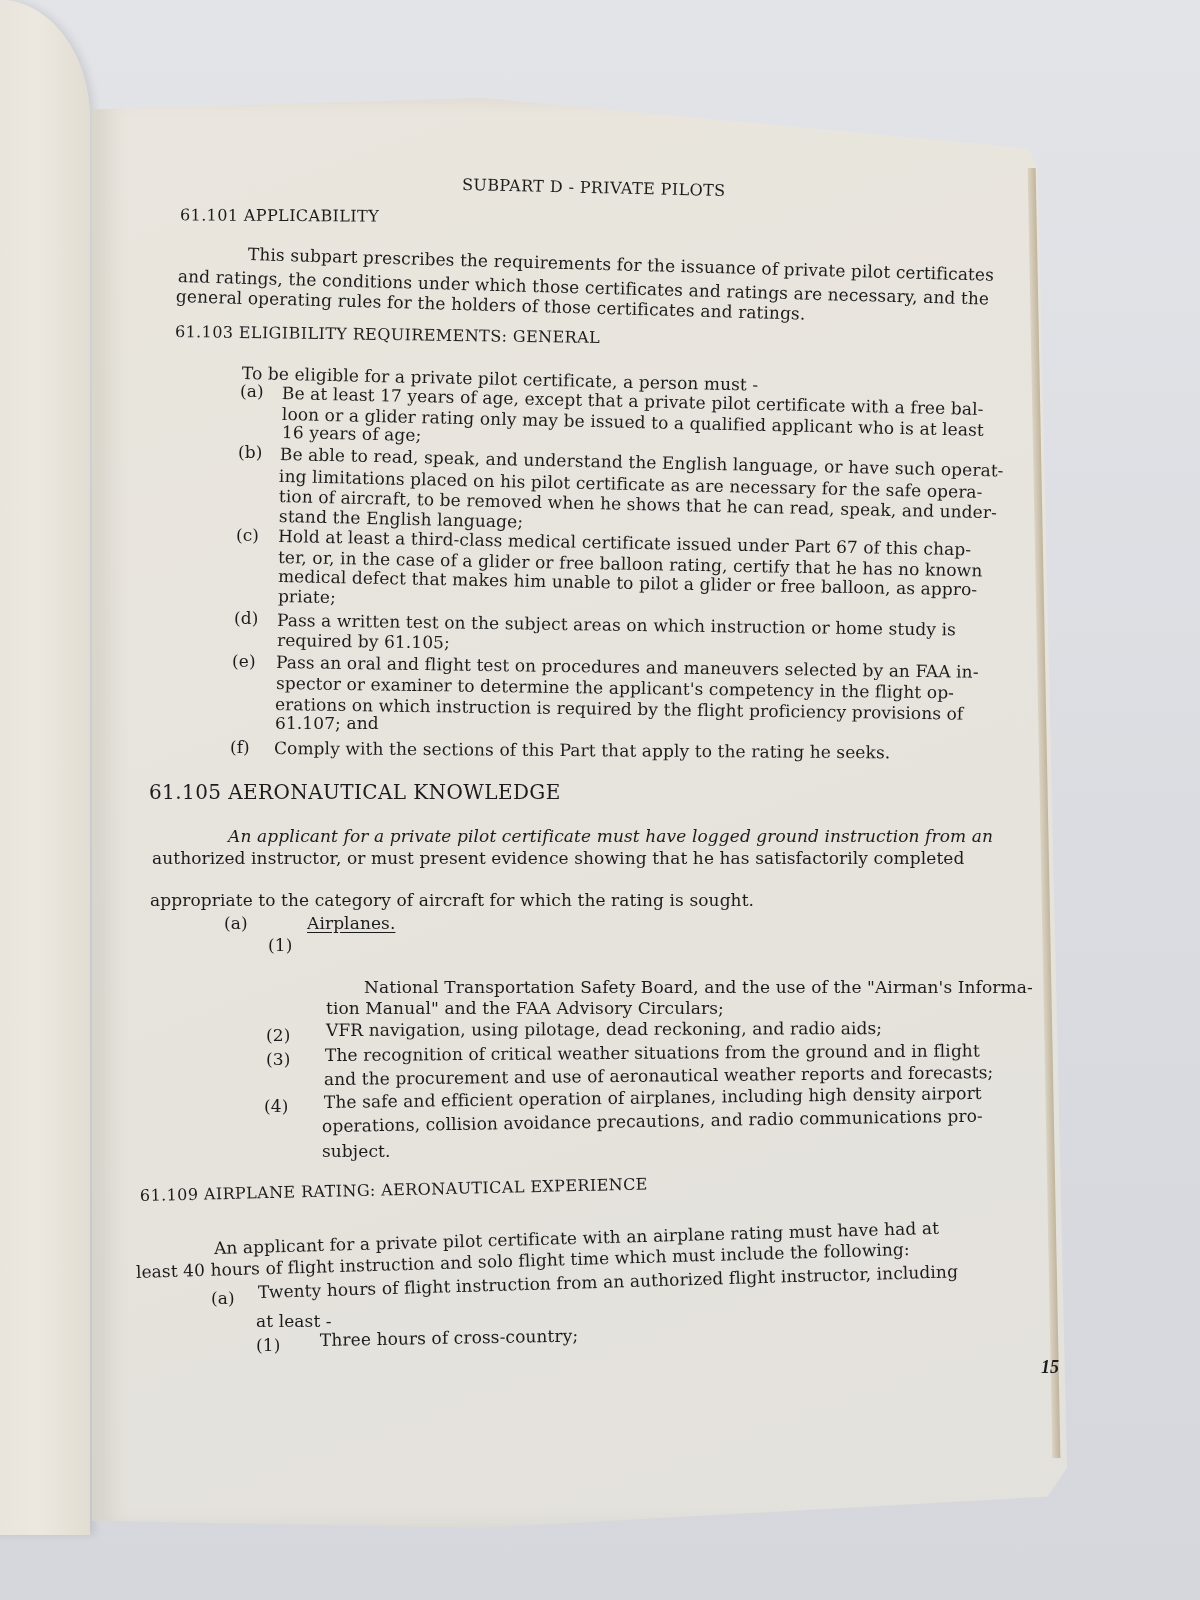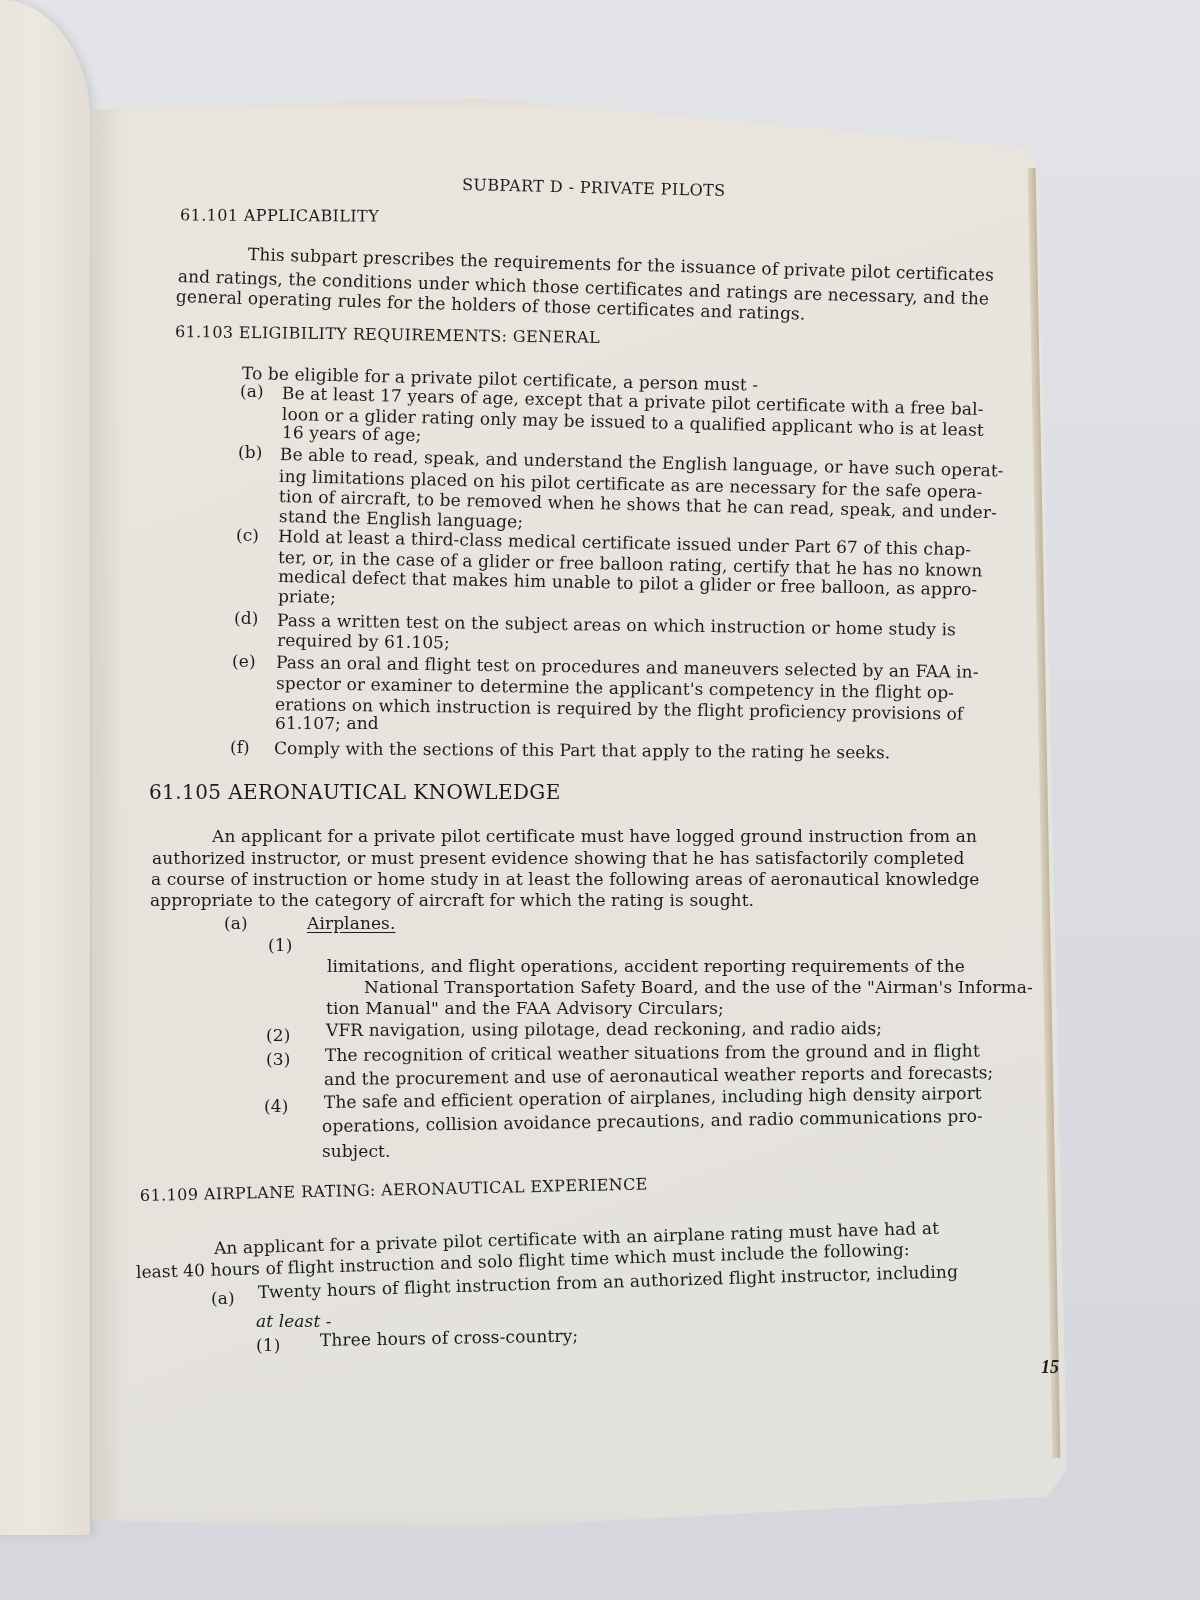--- a/index.html
+++ b/index.html
@@ -107,30 +107,28 @@
   <div class="line" style="left:232px; top:651px;">(e)</div>
   <div class="line" style="left:276px; top:652px; transform:rotate(0.8deg); transform-origin:left;">Pass an oral and flight test on procedures and maneuvers selected by an FAA in-</div>
   <div class="line" style="left:276px; top:673px; transform:rotate(0.8deg); transform-origin:left;">spector or examiner to determine the applicant's competency in the flight op-</div>
   <div class="line" style="left:275px; top:694px; transform:rotate(0.8deg); transform-origin:left;">erations on which instruction is required by the flight proficiency provisions of</div>
   <div class="line" style="left:275px; top:713px;">61.107; and</div>
 
   <div class="line" style="left:230px; top:737px;">(f)</div>
   <div class="line" style="left:274px; top:738px; transform:rotate(0.4deg); transform-origin:left;">Comply with the sections of this Part that apply to the rating he seeks.</div>
 
   <div class="line heading" style="left:149px; top:782px; font-size:20px;">61.105 AERONAUTICAL KNOWLEDGE</div>
-  <div class="line" style="left:212px; top:826px;">An applicant for a private pilot certificate must have logged ground instruction from an</div>
+  <div class="line" style="left:228px; top:826px;font-style:italic;">An applicant for a private pilot certificate must have logged ground instruction from an</div>
   <div class="line" style="left:152px; top:848px;">authorized instructor, or must present evidence showing that he has satisfactorily completed</div>
-  <div class="line" style="left:151px; top:869px;">a course of instruction or home study in at least the following areas of aeronautical knowledge</div>
   <div class="line" style="left:150px; top:890px;">appropriate to the category of aircraft for which the rating is sought.</div>
 
   <div class="line" style="left:224px; top:913px;">(a)</div>
   <div class="line underline" style="left:268px; top:913px;">Airplanes.</div>
 
   <div class="line" style="left:268px; top:935px;">(1)</div>
-  <div class="line" style="left:327px; top:956px;">limitations, and flight operations, accident reporting requirements of the</div>
   <div class="line" style="left:327px; top:977px;margin-left:37px;">National Transportation Safety Board, and the use of the "Airman's Informa-</div>
   <div class="line" style="left:326px; top:998px;">tion Manual" and the FAA Advisory Circulars;</div>
 
   <div class="line" style="left:266px; top:1025px;">(2)</div>
   <div class="line" style="left:326px; top:1020px; transform:rotate(-0.2deg); transform-origin:left;">VFR navigation, using pilotage, dead reckoning, and radio aids;</div>
 
   <div class="line" style="left:266px; top:1049px;">(3)</div>
   <div class="line" style="left:325px; top:1045px; transform:rotate(-0.4deg); transform-origin:left;">The recognition of critical weather situations from the ground and in flight</div>
   <div class="line" style="left:324px; top:1069px; transform:rotate(-0.6deg); transform-origin:left;">and the procurement and use of aeronautical weather reports and forecasts;</div>
 
@@ -138,19 +136,19 @@
   <div class="line" style="left:324px; top:1092px; transform:rotate(-0.8deg); transform-origin:left;">The safe and efficient operation of airplanes, including high density airport</div>
   <div class="line" style="left:322px; top:1116px; transform:rotate(-0.9deg); transform-origin:left;">operations, collision avoidance precautions, and radio communications pro-</div>
   <div class="line" style="left:322px; top:1141px;">subject.</div>
 
   <div class="line heading" style="left:140px; top:1186px; transform:rotate(-1.3deg); transform-origin:left; font-size:16px;">61.109 AIRPLANE RATING: AERONAUTICAL EXPERIENCE</div>
   <div class="line" style="left:214px; top:1238px; transform:rotate(-1.6deg); transform-origin:left;">An applicant for a private pilot certificate with an airplane rating must have had at</div>
   <div class="line" style="left:136px; top:1262px; transform:rotate(-1.7deg); transform-origin:left;">least 40 hours of flight instruction and solo flight time which must include the following:</div>
 
   <div class="line" style="left:211px; top:1288px;">(a)</div>
   <div class="line" style="left:258px; top:1282px; transform:rotate(-1.7deg); transform-origin:left;">Twenty hours of flight instruction from an authorized flight instructor, including</div>
-  <div class="line" style="left:256px; top:1311px;font-style:italic;">at least -</div>
+  <div class="line" style="left:256px; top:1311px;">at least -</div>
 
   <div class="line" style="left:256px; top:1335px;">(1)</div>
   <div class="line" style="left:320px; top:1330px; transform:rotate(-1deg); transform-origin:left;">Three hours of cross-country;</div>
 
   <div class="pagenum" style="left:1041px; top:1357px;font-style:italic;">15</div>
 </div>
 
 </body></html>

